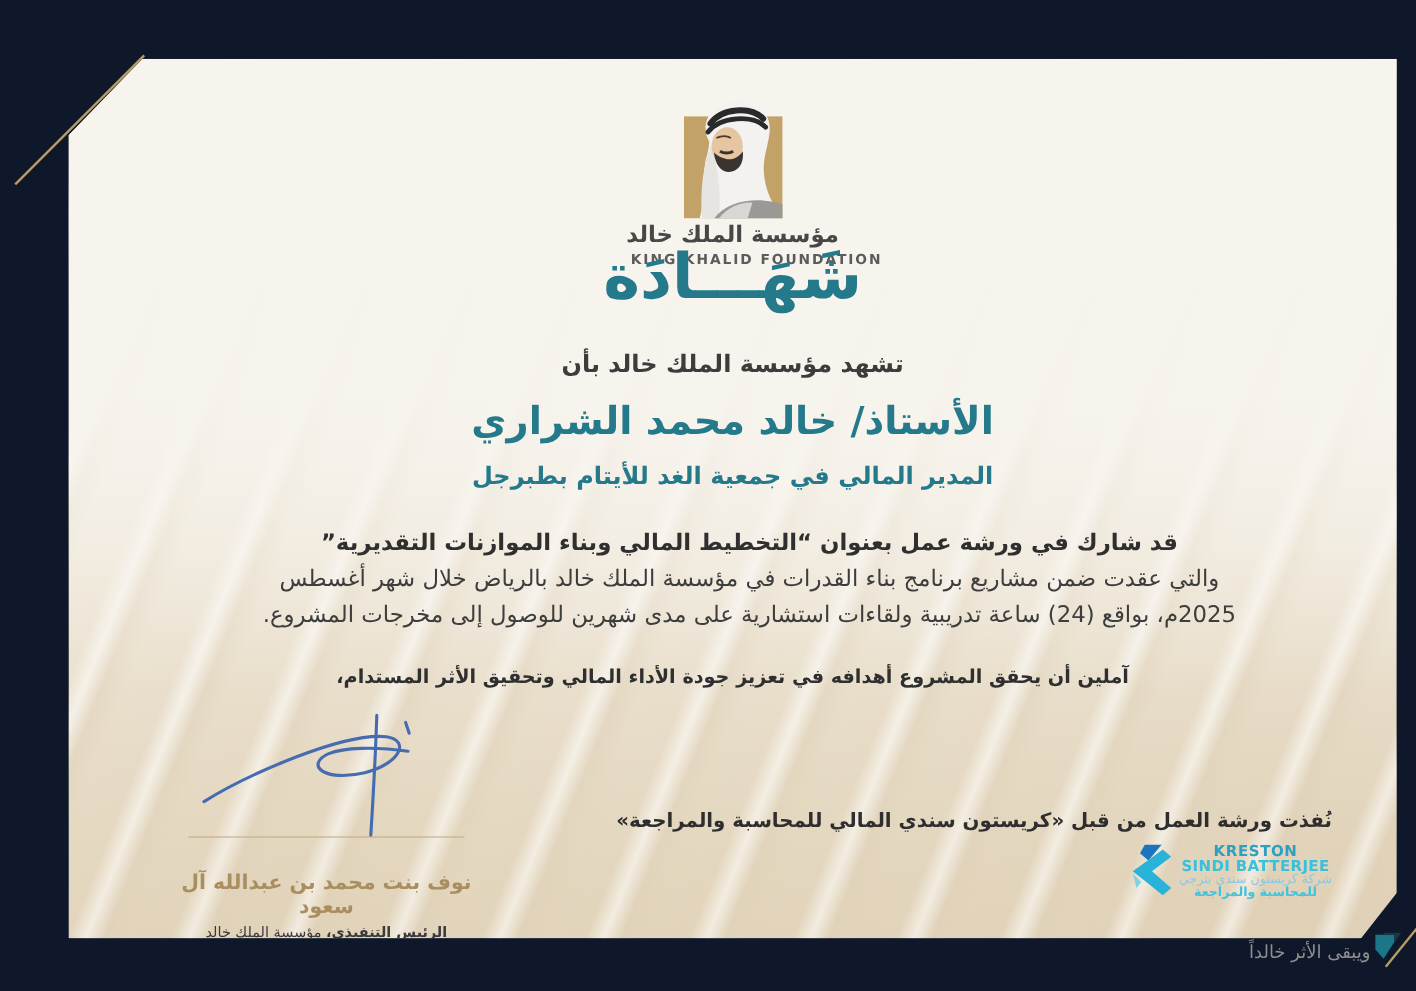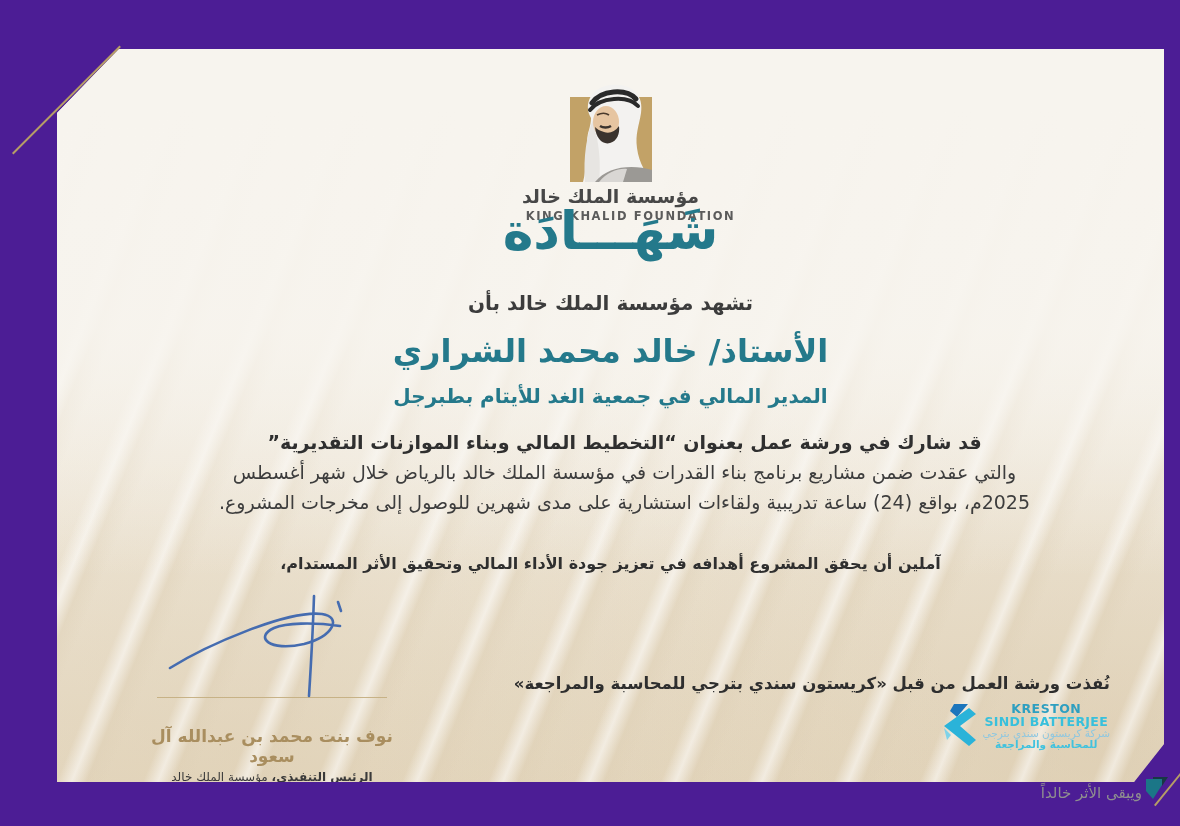--- a/index.html
+++ b/index.html
@@ -1,18 +1,18 @@
 <!DOCTYPE html>
 <html lang="ar"><head>
 <meta charset="utf-8">
 <style>
   * { margin:0; padding:0; box-sizing:border-box; }
   html,body { width:1180px; height:826px; background:#ffffff; overflow:hidden;
               font-family:"DejaVu Sans", sans-serif; }
-  .page { position:relative; width:1180px; height:826px; background:#4c1d95; }
+  .page { position:relative; width:1180px; height:826px; background:#0f172a; }
 
   
   .panel {
     position:absolute; left:57px; top:49px; width:1107px; height:733px;
     clip-path: polygon(62px 0, 100% 0, 100% calc(100% - 38px),
                        calc(100% - 30px) 100%, 0 100%, 0 64px);
     background: linear-gradient(180deg,#f8f5f0 0%,#f6f2ea 42%,#efe7d8 72%,#e8dcc6 100%);
   }
   .texture {
     position:absolute; inset:0;
@@ -41,21 +41,21 @@
 
   
   .cert-title { position:absolute; left:0; top:152px; width:1107px; text-align:center;
                 font-size:52px; font-weight:bold; color:#24798b; }
   .intro      { position:absolute; left:0; top:242px; width:1107px; text-align:center;
                 font-size:20px; font-weight:bold; color:#3c3c3c; }
   .name       { position:absolute; left:0; top:283px; width:1107px; text-align:center;
                 font-size:32px; font-weight:bold; color:#24798b; }
   .role       { position:absolute; left:0; top:335px; width:1107px; text-align:center;
                 font-size:20px; font-weight:bold; color:#24798b; }
-  .body-text  { position:absolute; left:0; top:378px; width:1107px; text-align:center;
+  .body-text  { position:absolute; left:0; top:388px; width:1107px; text-align:center;
                 font-size:19px; color:#3d3d3d; line-height:30px;padding-left:28px; }
   .body-text .b1 { font-weight:bold; color:#2f2f2f; }
   .closing    { position:absolute; left:0; top:505px; width:1107px; text-align:center;
                 font-size:16px; font-weight:bold; color:#2f2f2f; }
 
   
   .sig-block { position:absolute; left:70px; top:540px; width:290px; text-align:center; }
   .sig-scribble { display:block; margin:0 auto; width:220px; height:112px; }
   .sig-rule { width:230px; height:1px; background:#c7b286; margin:-4px auto 0 auto; }
   .sig-name { margin-top:28px; font-size:17px; font-weight:bold; color:#a98e5f; }
@@ -128,21 +128,21 @@
         <path d="M176,12 l3,9" fill="none" stroke="#456cb0" stroke-width="2.6" stroke-linecap="round"></path>
       </svg>
       <div class="sig-rule"></div>
       <div class="sig-name" dir="rtl">نوف بنت محمد بن عبدالله آل سعود</div>
       <div class="sig-title" dir="rtl">
         <span class="bold">الرئيس التنفيذي،</span><span> مؤسسة الملك خالد</span>
       </div>
     </div>
 
     <div class="exec-block">
-      <div class="exec-statement" dir="rtl">نُفذت ورشة العمل من قبل «كريستون سندي بترجي للمحاسبة والمراجعة»</div>
+      <div class="exec-statement" dir="rtl">نُفذت ورشة العمل من قبل «كريستون سندي المالي للمحاسبة والمراجعة»</div>
       <div class="kreston">
         <svg class="kreston-icon" viewBox="0 0 34 48" aria-hidden="true">
           <polygon points="12,2 26,2 15,15 8,9" fill="#1b75bc"></polygon>
           <polygon points="27,6 34,12 18,24 34,38 27,44 2,24" fill="#2ab3d9"></polygon>
           <polygon points="2,26 9,33 5,38" fill="#7fd3e9"></polygon>
         </svg>
         <div class="kreston-text">
           <div class="k1">KRESTON</div>
           <div class="k2">SINDI BATTERJEE</div>
           <div class="k3" dir="rtl">شركة كريستون سندي بترجي</div>

